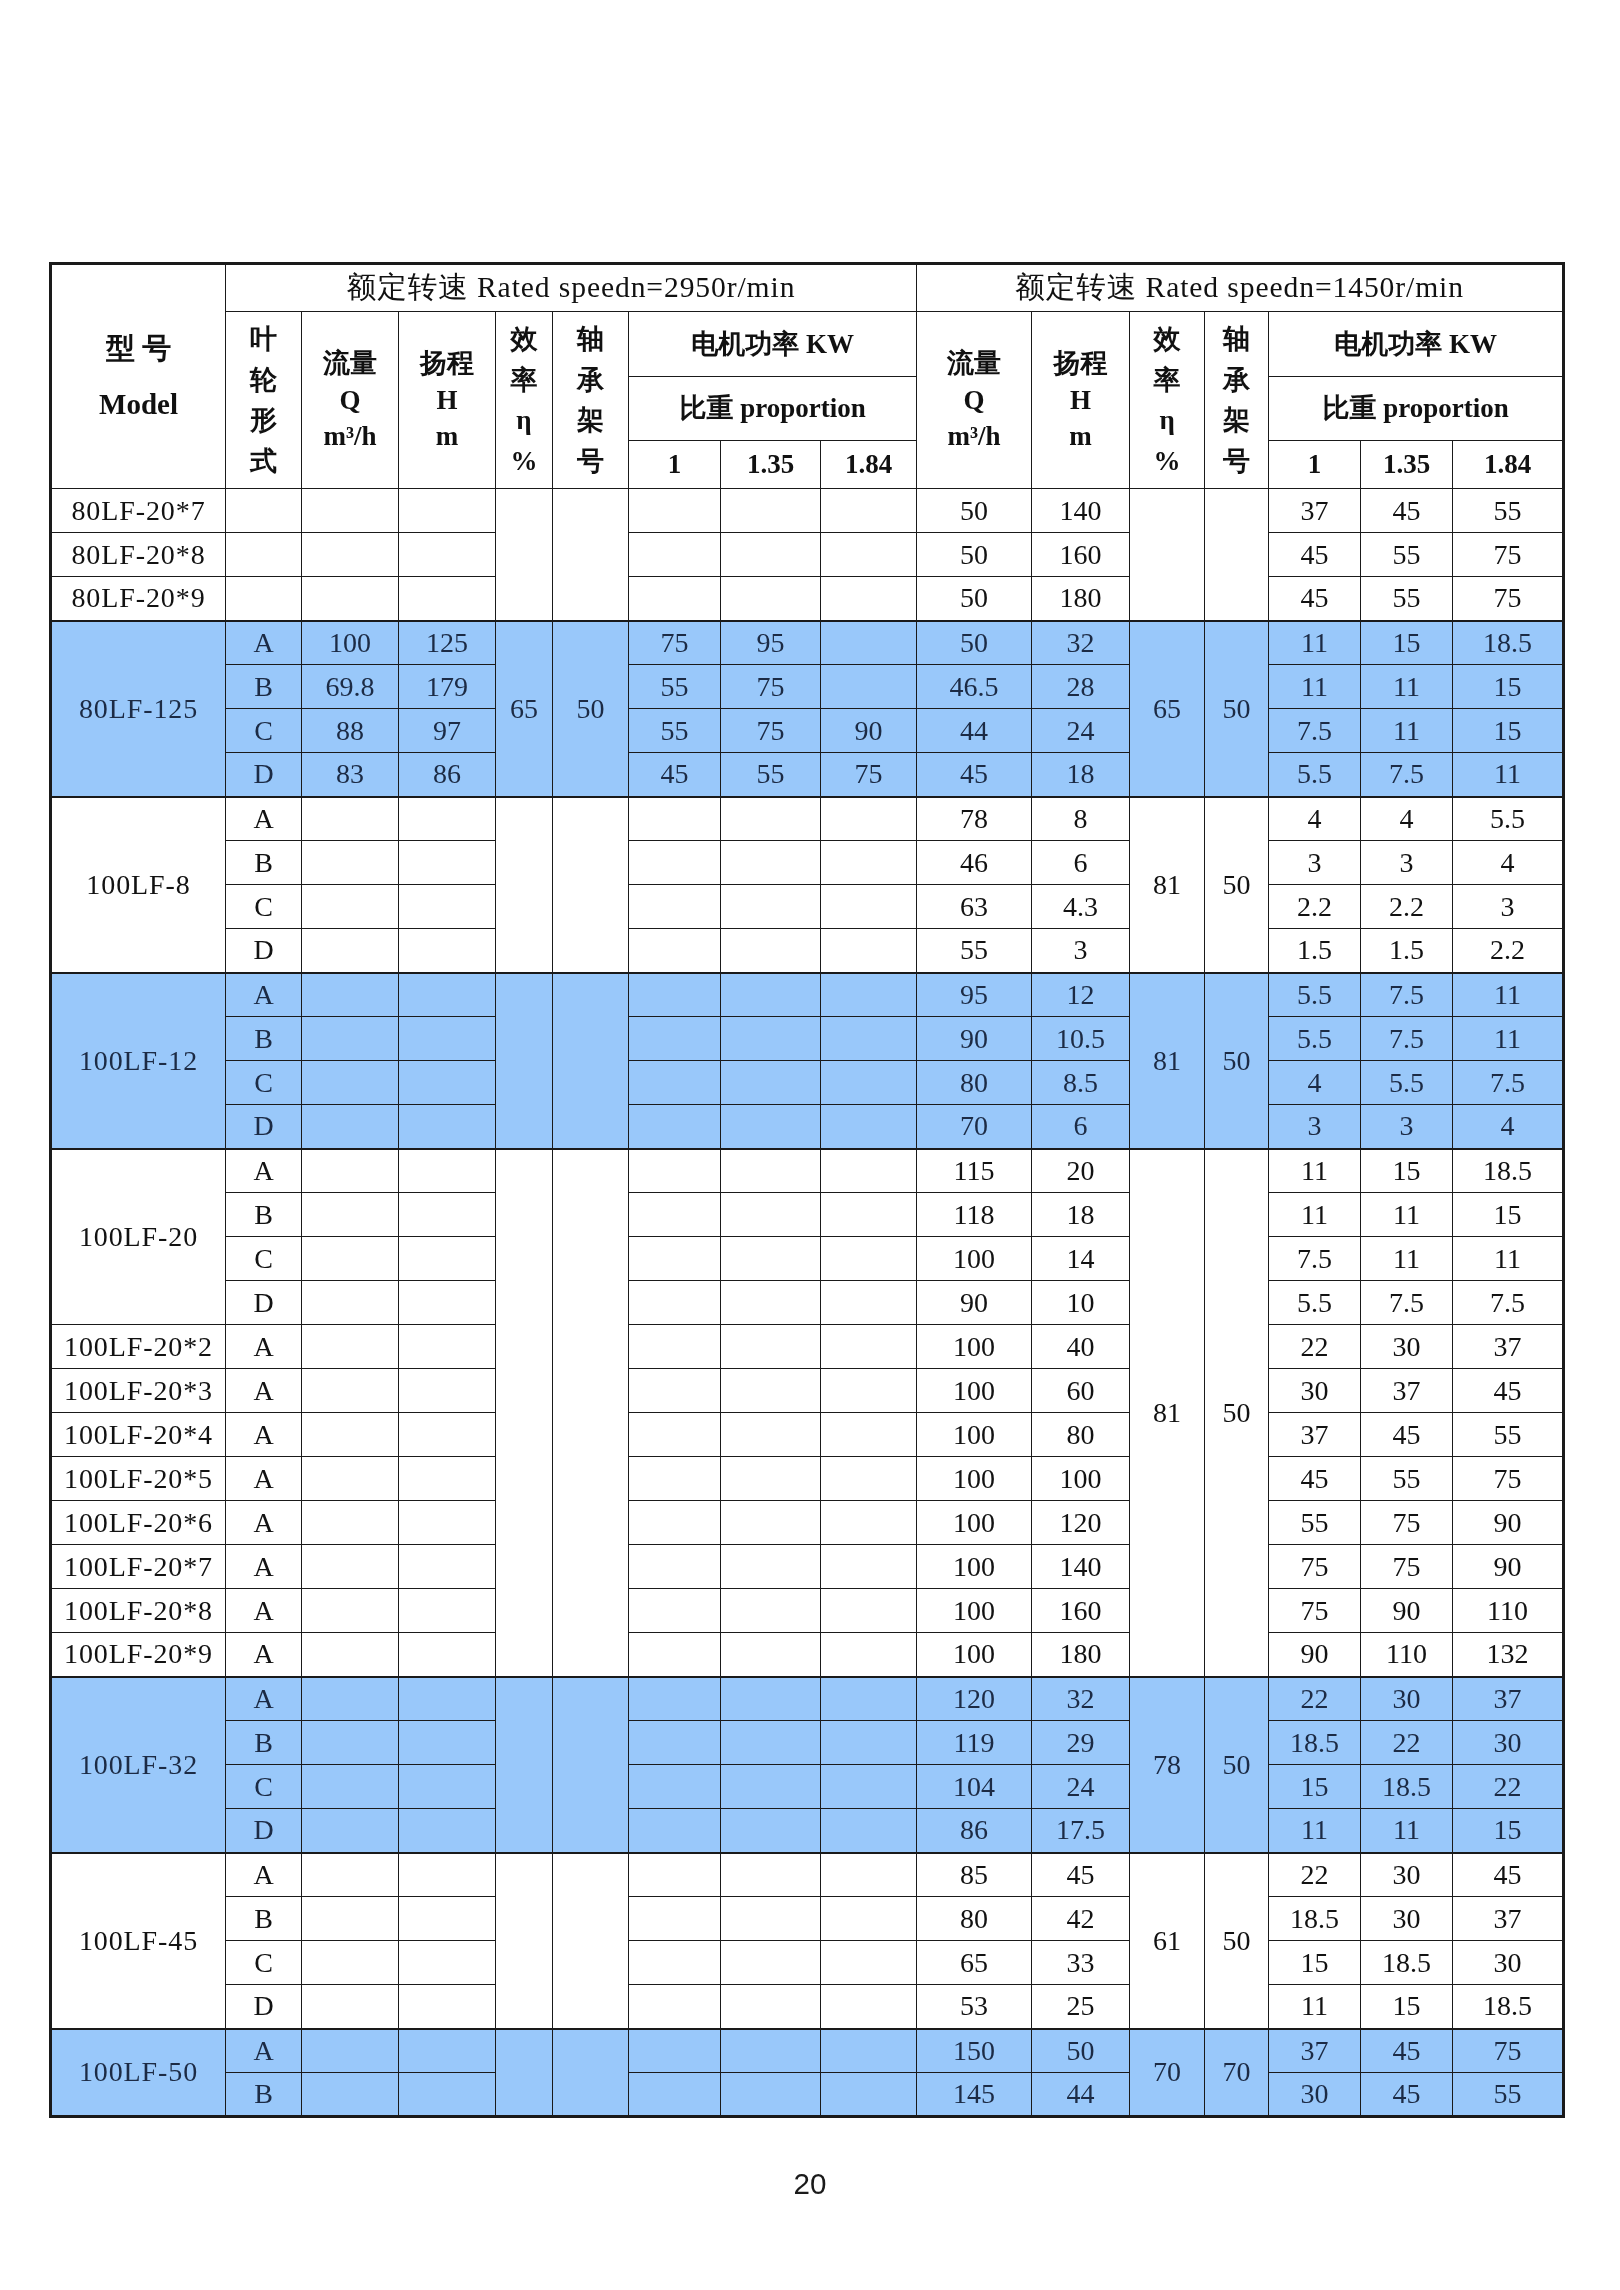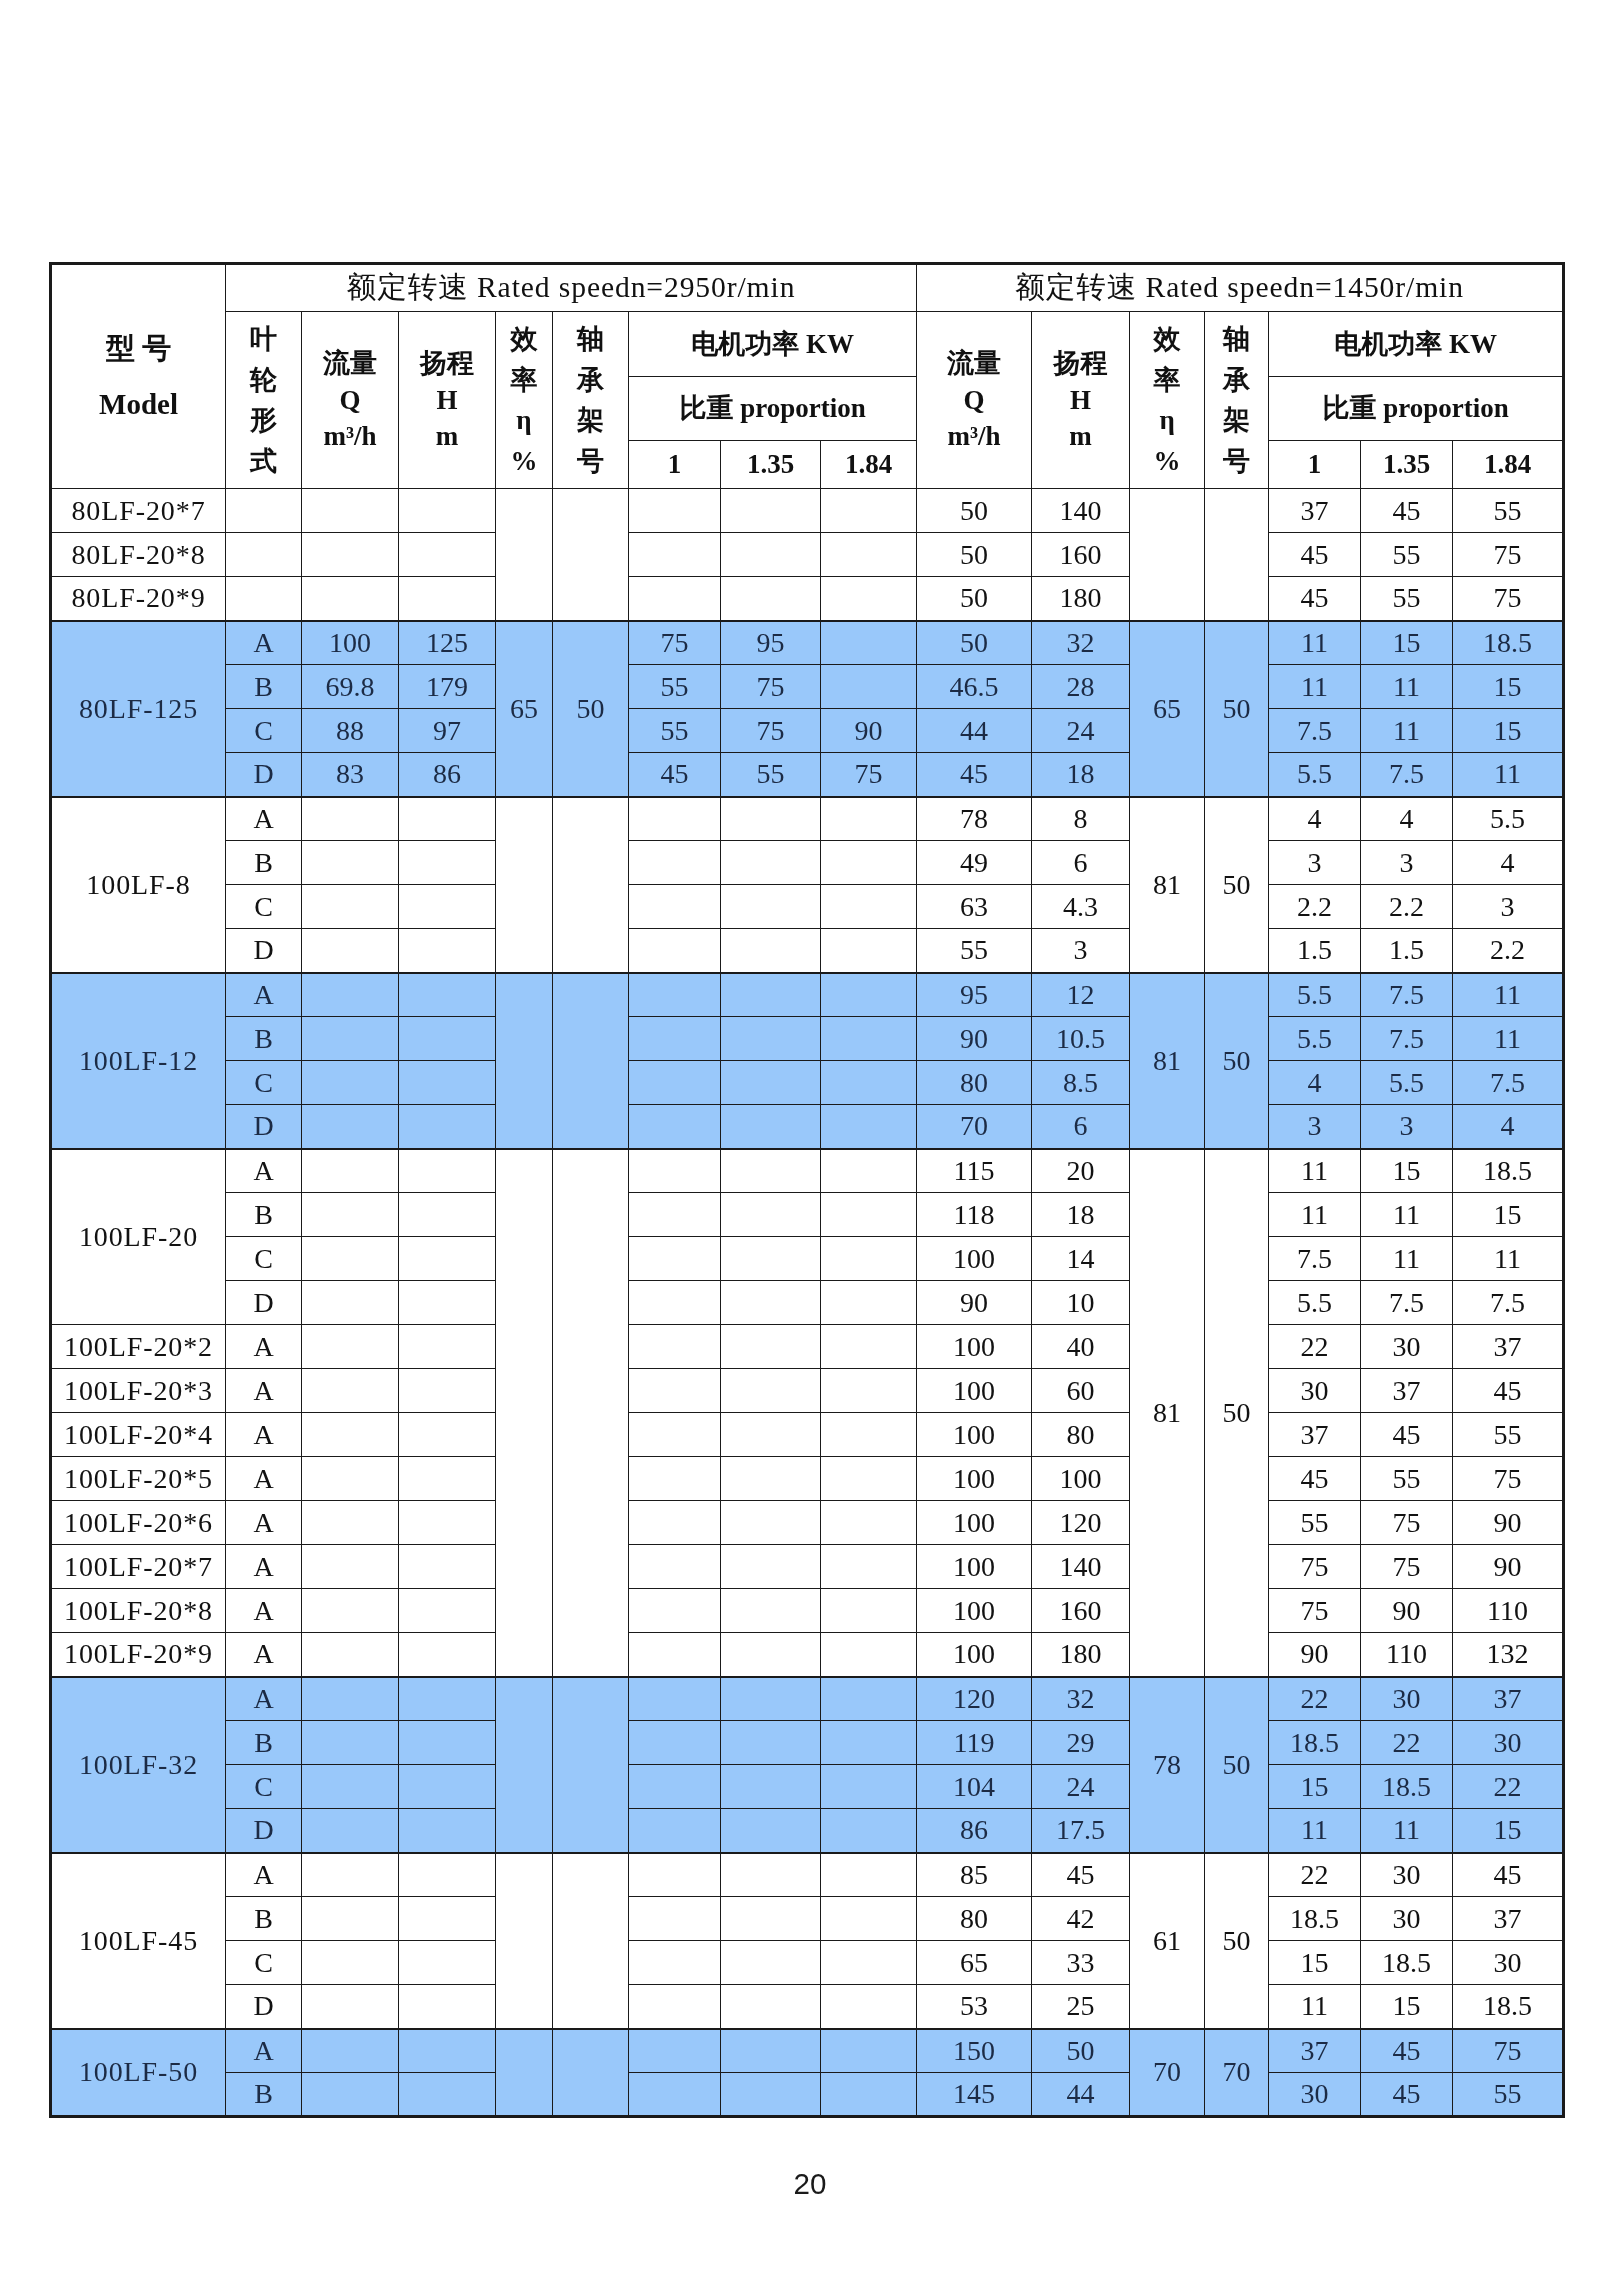--- a/index.html
+++ b/index.html
@@ -225,21 +225,21 @@
           <td class="gt">4</td>
           <td class="gt">5.5</td>
         </tr>
         <tr>
           <td>B</td>
           <td></td>
           <td></td>
           <td></td>
           <td></td>
           <td></td>
-          <td>49</td>
+          <td>46</td>
           <td>6</td>
           <td>3</td>
           <td>3</td>
           <td>4</td>
         </tr>
         <tr>
           <td>C</td>
           <td></td>
           <td></td>
           <td></td>

